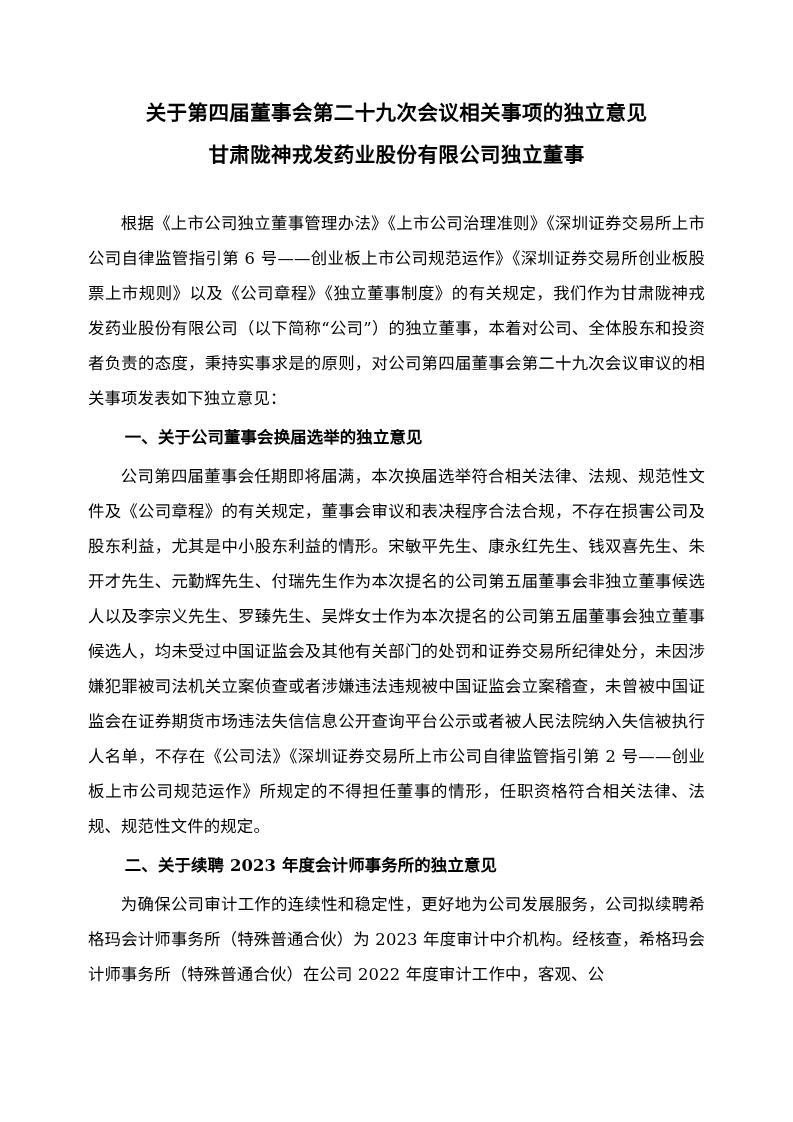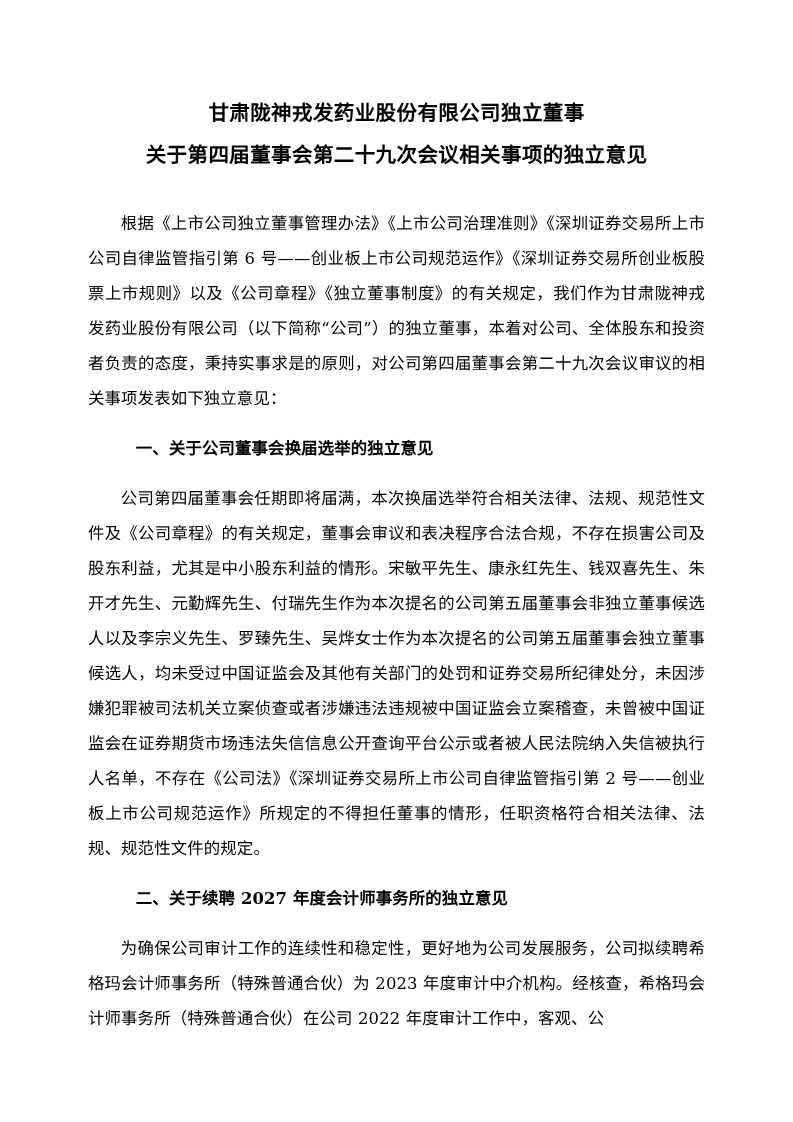--- a/index.html
+++ b/index.html
@@ -36,36 +36,36 @@
     line-height: 35px;
     text-align: justify;
     text-justify: inter-ideograph;
     letter-spacing: 0.15px;
   }
   p.para {
     margin: 0;
     text-indent: 2em;
   }
   p.heading {
-    margin: 15px;
+    margin: 4px;
     text-indent: 2em;
     font-weight: bold;
   }
 </style>
 </head>
 <body>
 
 <div class="page">
 
   <div class="title-block">
+    <div class="title-line">关于第四届董事会第二十九次会议相关事项的独立意见</div>
     <div class="title-line">甘肃陇神戎发药业股份有限公司独立董事</div>
-    <div class="title-line">关于第四届董事会第二十九次会议相关事项的独立意见</div>
   </div>
 
   <div class="body-text">
     <p class="para">根据《上市公司独立董事管理办法》《上市公司治理准则》《深圳证券交易所上市公司自律监管指引第 6 号——创业板上市公司规范运作》《深圳证券交易所创业板股票上市规则》以及《公司章程》《独立董事制度》的有关规定，我们作为甘肃陇神戎发药业股份有限公司（以下简称“公司”）的独立董事，本着对公司、全体股东和投资者负责的态度，秉持实事求是的原则，对公司第四届董事会第二十九次会议审议的相关事项发表如下独立意见：</p>
     <p class="heading">一、关于公司董事会换届选举的独立意见</p>
     <p class="para">公司第四届董事会任期即将届满，本次换届选举符合相关法律、法规、规范性文件及《公司章程》的有关规定，董事会审议和表决程序合法合规，不存在损害公司及股东利益，尤其是中小股东利益的情形。宋敏平先生、康永红先生、钱双喜先生、朱开才先生、元勤辉先生、付瑞先生作为本次提名的公司第五届董事会非独立董事候选人以及李宗义先生、罗臻先生、吴烨女士作为本次提名的公司第五届董事会独立董事候选人，均未受过中国证监会及其他有关部门的处罚和证券交易所纪律处分，未因涉嫌犯罪被司法机关立案侦查或者涉嫌违法违规被中国证监会立案稽查，未曾被中国证监会在证券期货市场违法失信信息公开查询平台公示或者被人民法院纳入失信被执行人名单，不存在《公司法》《深圳证券交易所上市公司自律监管指引第 2 号——创业板上市公司规范运作》所规定的不得担任董事的情形，任职资格符合相关法律、法规、规范性文件的规定。</p>
-    <p class="heading">二、关于续聘 2027 年度会计师事务所的独立意见</p>
+    <p class="heading">二、关于续聘 2023 年度会计师事务所的独立意见</p>
     <p class="para">为确保公司审计工作的连续性和稳定性，更好地为公司发展服务，公司拟续聘希格玛会计师事务所（特殊普通合伙）为 2023 年度审计中介机构。经核查，希格玛会计师事务所（特殊普通合伙）在公司 2022 年度审计工作中，客观、公</p>
   </div>
 
 </div>
 
 </body></html>

